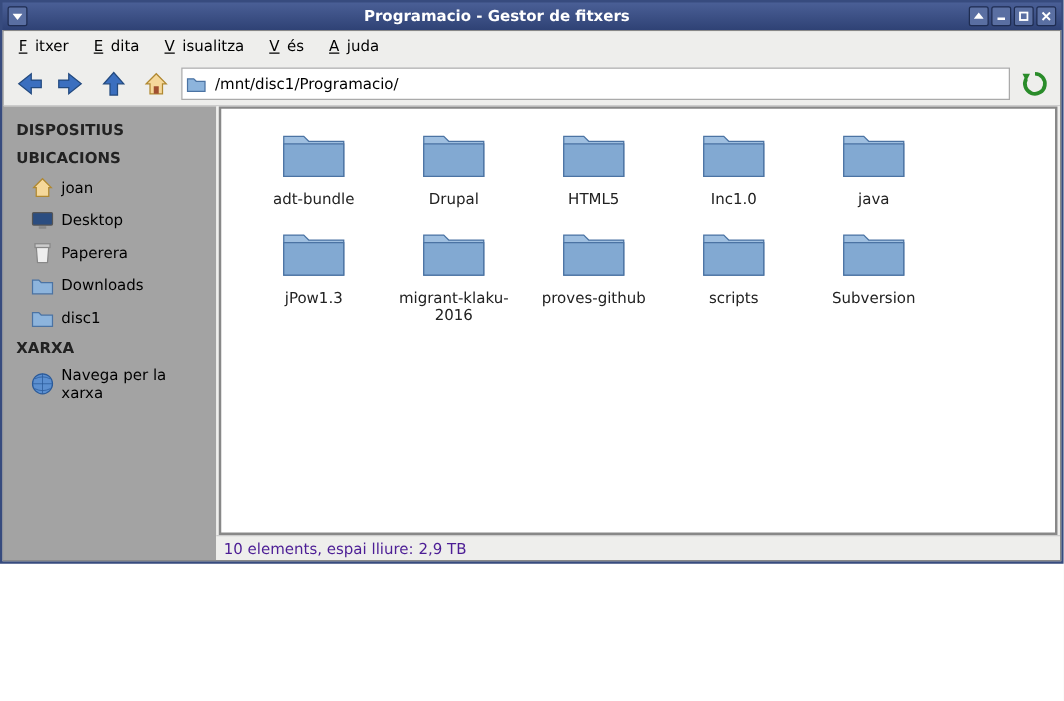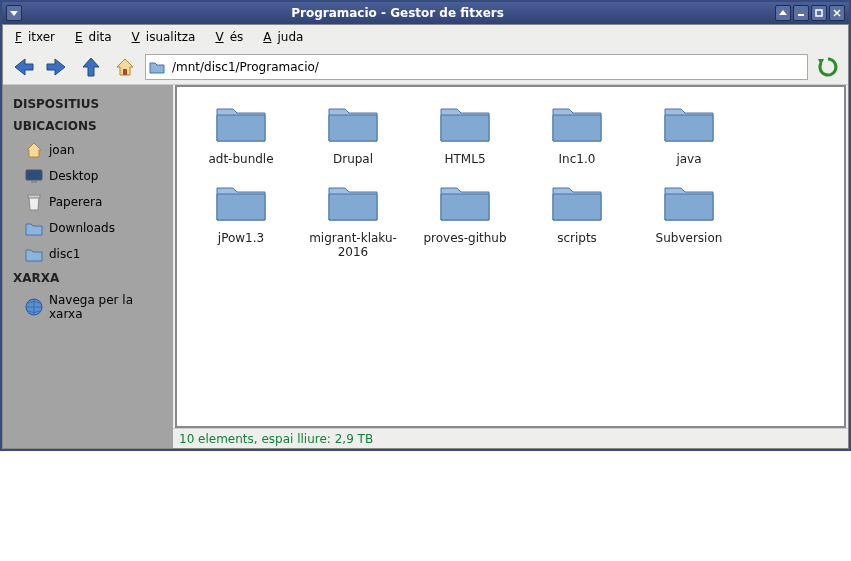--- a/index.html
+++ b/index.html
@@ -23,25 +23,25 @@
 .pathicon { width: 22px; display:flex; align-items:center; justify-content:center;}
 .pathinput { flex:1; border:none; outline:none; padding: 0 4px; font-size: 12px; background:transparent;}
 
 .body { flex: 1; display: flex; overflow: hidden; }
 .sidebar { width: 170px; background: #a3a3a3; padding: 8px 6px; overflow-y: auto; }
 .sidehdr { font-weight: bold; padding: 4px 4px; font-size: 12px; color: #222; }
 .sideitem { display: flex; align-items: center; gap: 6px; padding: 4px 6px 4px 16px; cursor: pointer; border-radius: 2px; }
 .sideicon { width: 18px; height: 18px; display:flex; align-items:center; justify-content:center; }
 
 .maincol { flex:1; display:flex; flex-direction:column; background:#eeeeec;}
-.filepane { flex: 1; background: #fff; border: 2px solid #888; margin: 0 2px 0 2px; display: flex; align-content: flex-start; flex-wrap: wrap; padding: 10px 8px; overflow-y:auto;}
+.filepane { flex: 1; background: #fff; border: 2px solid #888; margin: 0 2px 0 2px; display: flex; align-content: flex-start; flex-wrap: wrap; padding: 10px 18px; overflow-y:auto;}
 .item { width: 112px; display: flex; flex-direction: column; align-items: center; margin: 4px 0 10px 0; cursor: pointer; }
 .item .label { text-align: center; margin-top: 4px; font-size: 12px; color: #222; word-break: break-word; padding: 0 4px;}
 
-.status { height: 20px; background: #eeeeec; border-top: 1px solid #ccc; padding: 2px 6px; font-size: 12px; color: #15803d; display:flex; align-items:center;}
+.status { height: 20px; background: #eeeeec; border-top: 1px solid #ccc; padding: 2px 6px; font-size: 12px; color: #4c1d95; display:flex; align-items:center;}
 
 
 .arrow-blue { fill:#3b6fbf; stroke:#234a7f; stroke-width:1;}
 </style>
 </head>
 <body>
 
 <div class="window">
   <div class="titlebar">
     <div class="sysmenu">

